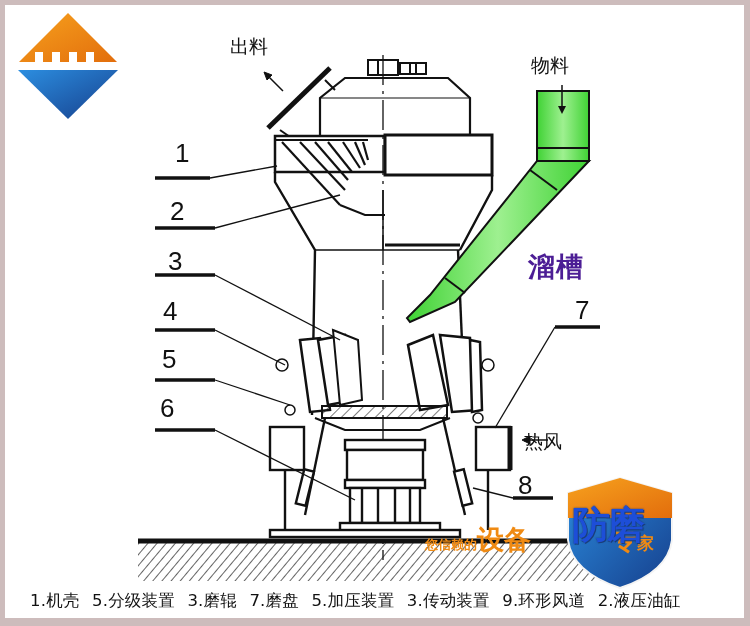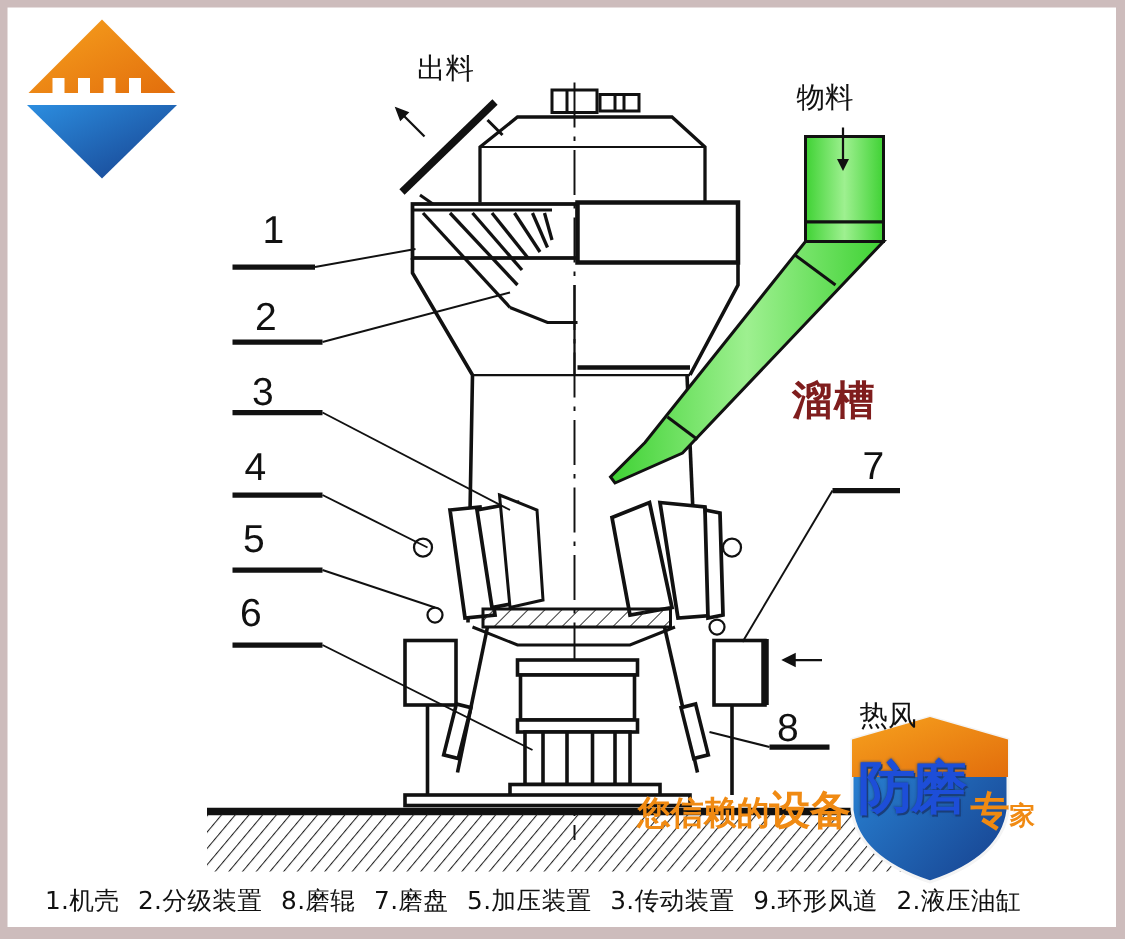--- a/index.html
+++ b/index.html
@@ -3,25 +3,25 @@
 <meta charset="utf-8">
 <style>
   html, body { margin:0; padding:0; background:#fff; }
   body { width:750px; height:626px; overflow:hidden; position:relative; font-family:"DejaVu Sans", sans-serif; }
   .frame { position:absolute; left:0; top:0; width:750px; height:626px; box-sizing:border-box;
            border:5px solid #cdbcbc; border-bottom-width:8px; border-right-width:6px; background:#fff; }
   svg.diagram { position:absolute; left:0; top:0; }
   .lbl { position:absolute; font-family:"DejaVu Sans", sans-serif; color:#111; }
   .num { font-family:"Liberation Sans", sans-serif; font-size:26px; line-height:26px; }
   .cn  { font-size:19px; line-height:20px; }
-  .green-lbl { position:absolute; left:528px; top:249px; font-size:27px; font-weight:bold; color:#7f1d1d; letter-spacing:1px; }
+  .green-lbl { position:absolute; left:528px; top:249px; font-size:27px; font-weight:bold; color:#4c1d95; letter-spacing:1px; }
   .legend { position:absolute; left:30px; top:590px; font-size:16.5px; color:#111; white-space:nowrap; letter-spacing:0.2px; }
   .legend span { margin-right:7px;text-align:right; }
   .slogan { position:absolute; left:425px; top:522px; font-weight:bold; color:#f08a12; white-space:nowrap; }
-  .slogan .s1 { font-size:22px; }
+  .slogan .s1 { font-size:13px; }
   .slogan .s2 { font-size:27px; }
   .slogan .s3 { font-size:26px; margin-left:80px; }
   .slogan .s4 { font-size:17px; }
   .shield-text { position:absolute; left:572px; top:500px; font-size:38px; font-weight:bold; color:#1d4ed8; letter-spacing:-3px;
                  text-shadow:0 0 2px #1b3f7a, 1px 1px 0 #1b3f7a; }
 </style>
 </head>
 <body>
 
 <div class="frame"></div>
@@ -180,41 +180,41 @@
     <line x1="525" y1="440" x2="548" y2="440" stroke-width="1.5"></line>
     <polygon points="522,440 530,436 530,444" fill="#111"></polygon>
   </g>
 
   <g>
     <path d="M568,493 L620,478 L672,493 L672,540 Q668,572 620,588 Q572,572 568,540 Z" fill="url(#blueG)" stroke="#f4f4f4" stroke-width="2"></path>
     <path d="M568,493 L620,478 L672,493 L672,518 L568,518 Z" fill="url(#orangeG)"></path>
   </g>
 </svg>
 
-<div class="lbl cn" style="left:230px;top:36px;margin-left:48px;">出料</div>
+<div class="lbl cn" style="left:230px;top:36px;">出料</div>
 <div class="lbl cn" style="left:531px;top:55px;">物料</div>
 <div class="green-lbl">溜槽</div>
-<div class="lbl cn" style="left:573px;top:431px;margin-top:36px;">热风</div>
+<div class="lbl cn" style="left:524px;top:431px;">热风</div>
 
 <div class="lbl num" style="left:175px;top:140px;">1</div>
 <div class="lbl num" style="left:170px;top:198px;">2</div>
 <div class="lbl num" style="left:168px;top:248px;">3</div>
 <div class="lbl num" style="left:163px;top:298px;">4</div>
 <div class="lbl num" style="left:162px;top:346px;">5</div>
 <div class="lbl num" style="left:160px;top:395px;">6</div>
 <div class="lbl num" style="left:575px;top:297px;">7</div>
 <div class="lbl num" style="left:518px;top:472px;">8</div>
 
 <div class="slogan">
   <span class="s1">您信赖的</span><span class="s2">设备</span><span class="s3">专</span><span class="s4">家</span>
 </div>
 <div class="shield-text">防磨</div>
 
 <div class="legend">
   <span>1.机壳</span>
-  <span>2.分级装置</span>
-  <span>8.磨辊</span>
+  <span>5.分级装置</span>
+  <span>3.磨辊</span>
   <span>7.磨盘</span>
   <span>5.加压装置</span>
   <span>3.传动装置</span>
   <span>9.环形风道</span>
   <span>2.液压油缸</span>
 </div>
 
 </body></html>

